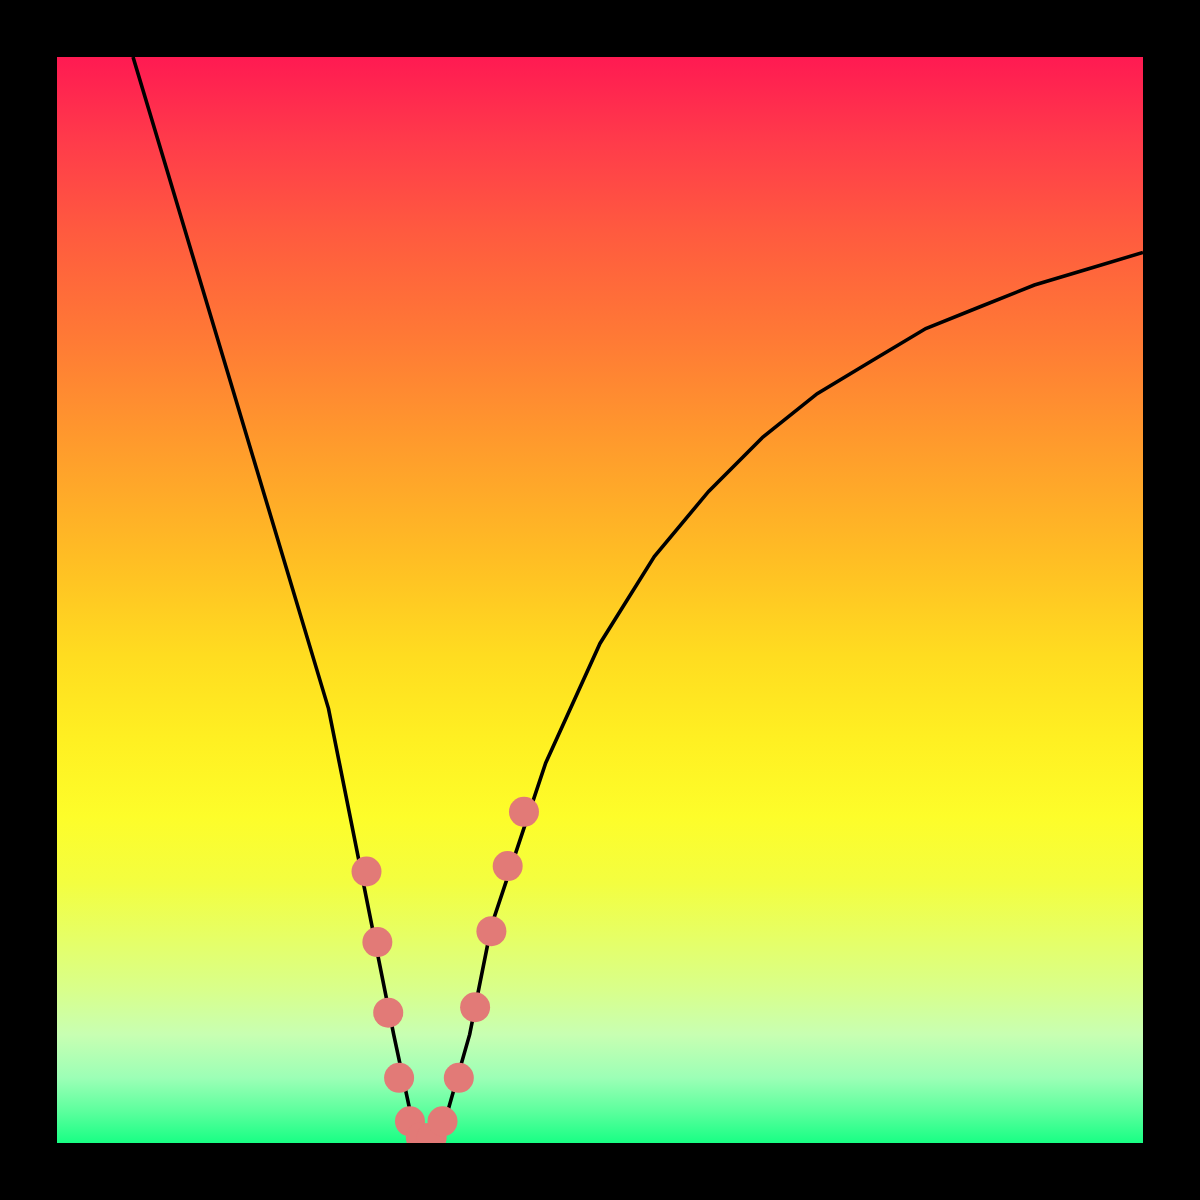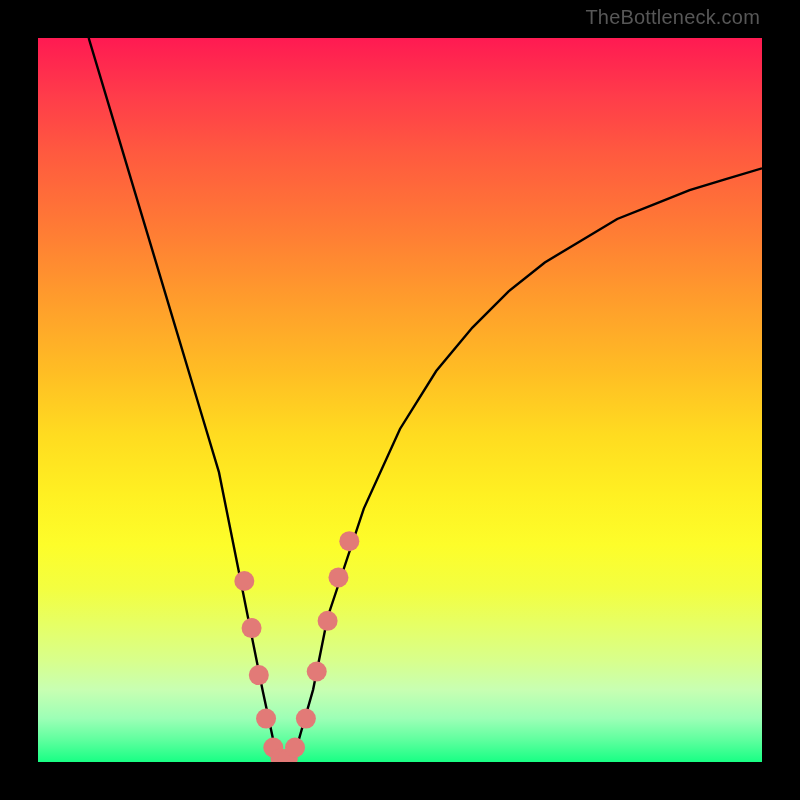--- a/index.html
+++ b/index.html
@@ -58,21 +58,20 @@
     font-size: 20px;
     color: #575757;
     letter-spacing: 0.2px;
     user-select: none;
   }
 </style>
 </head>
 <body>
 
 <div class="frame">
-  <div class="watermark">TheBottleneck.com</div>
 
   <div class="plot-area">
     <div class="gradient-bg"></div>
     <svg class="overlay-svg" viewBox="0 0 724 724" preserveAspectRatio="none">
       <path id="curve-path" fill="none" stroke="#000" stroke-width="2.4" d="M50.68 0.00 L72.40 72.40 L94.12 144.80 L115.84 217.20 L137.56 289.60 L159.28 362.00 L181.00 434.40 L195.48 506.80 L209.96 579.20 L224.44 651.60 L235.30 702.28 L246.16 724.00 L260.64 702.28 L275.12 651.60 L289.60 579.20 L325.80 470.60 L362.00 390.96 L398.20 333.04 L434.40 289.60 L470.60 253.40 L506.80 224.44 L543.00 202.72 L579.20 181.00 L615.40 166.52 L651.60 152.04 L687.80 141.18 L724.00 130.32"></path>
       <g id="marker-group">
           <circle cx="206.34" cy="543.00" r="10" fill="#e27a77"></circle>
           <circle cx="213.58" cy="590.06" r="10" fill="#e27a77"></circle>
           <circle cx="220.82" cy="637.12" r="10" fill="#e27a77"></circle>
           <circle cx="228.06" cy="680.56" r="10" fill="#e27a77"></circle>

